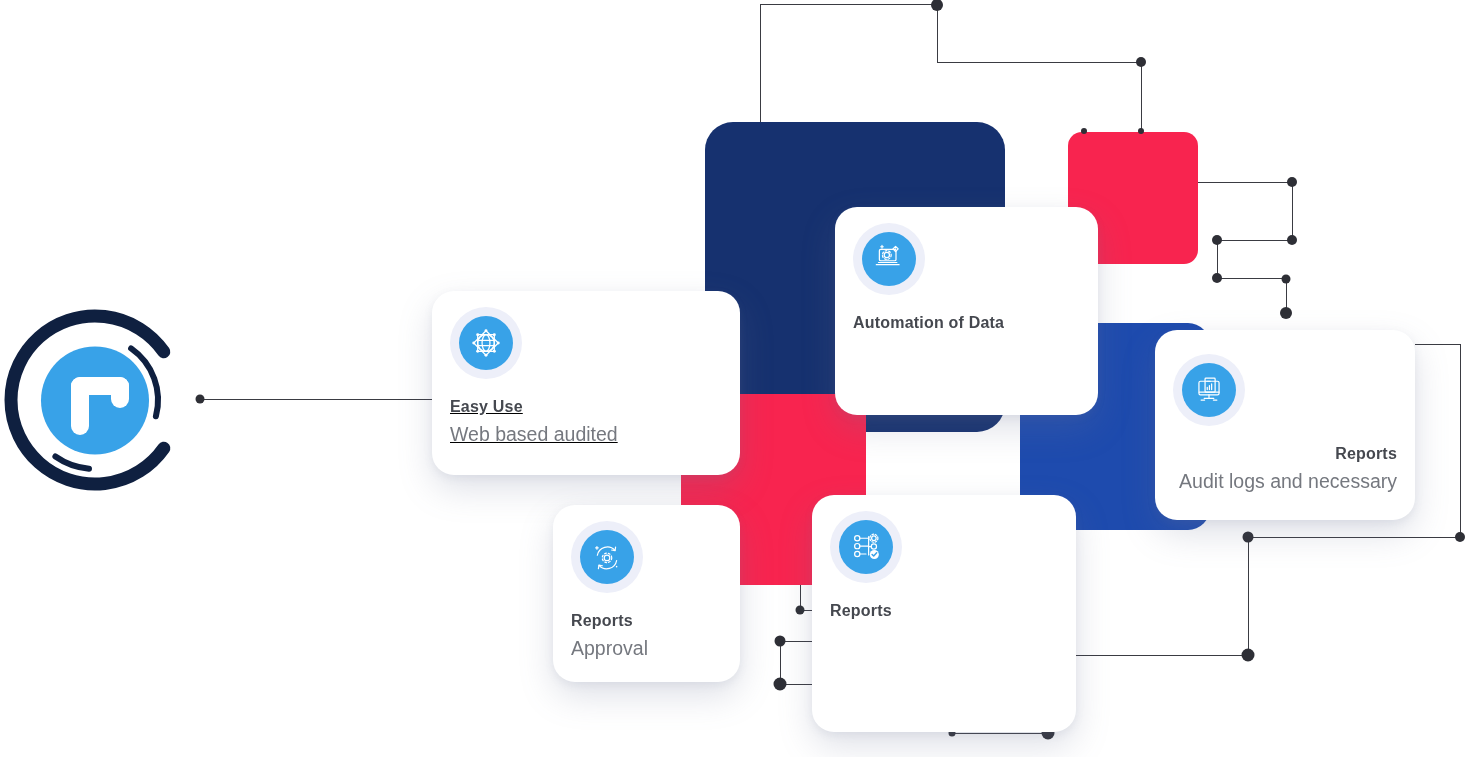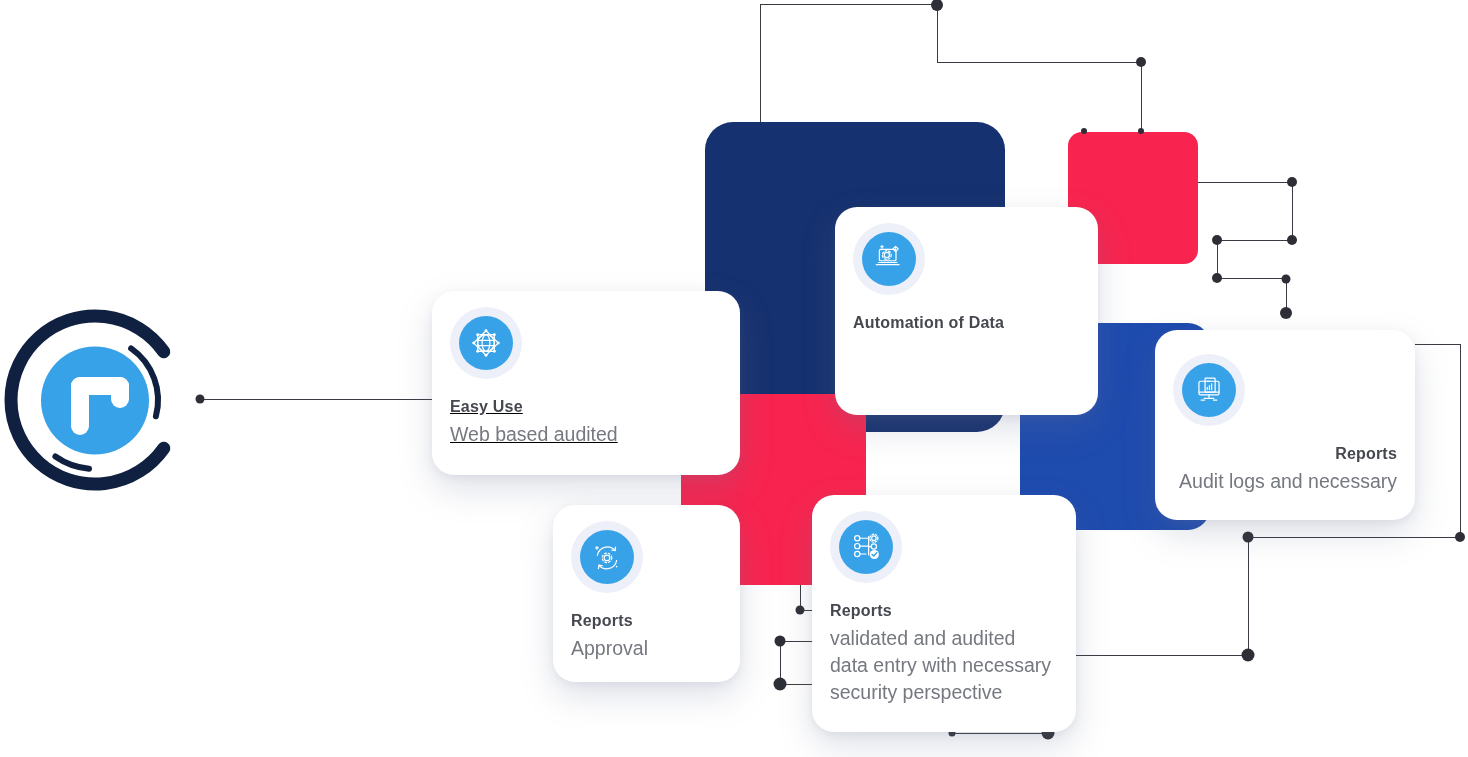--- a/index.html
+++ b/index.html
@@ -200,21 +200,20 @@
           <circle cx="33" cy="14" r="4.6" stroke-dasharray="1.8 2"></circle>
           <circle cx="33" cy="23.5" r="3"></circle>
           <path d="M27,23.5 H30"></path>
         </g>
         <circle cx="33.5" cy="32.5" r="5.2" fill="#ffffff"></circle>
         <path d="M31,32.5 l1.8,1.8 3.4,-3.8" fill="none" stroke="#38a2e8" stroke-width="1.7" stroke-linecap="round" stroke-linejoin="round"></path>
       </svg>
     </div>
   </div>
   <div class="card-title">Reports</div>
-  <div class="card-desc">validated and audited data entry with necessary security perspective</div>
 </div>
 
 <div class="card card--reports">
   <div class="icon-halo">
     <div class="icon-circle">
       <svg viewBox="0 0 48 48">
         <g class="icon-stroke">
           <rect x="12.5" y="14" width="23" height="15.5" rx="1.8"></rect>
           <rect x="19.5" y="10.5" width="11.5" height="16" rx="1"></rect>
           <path d="M21.5,14 h4"></path>

